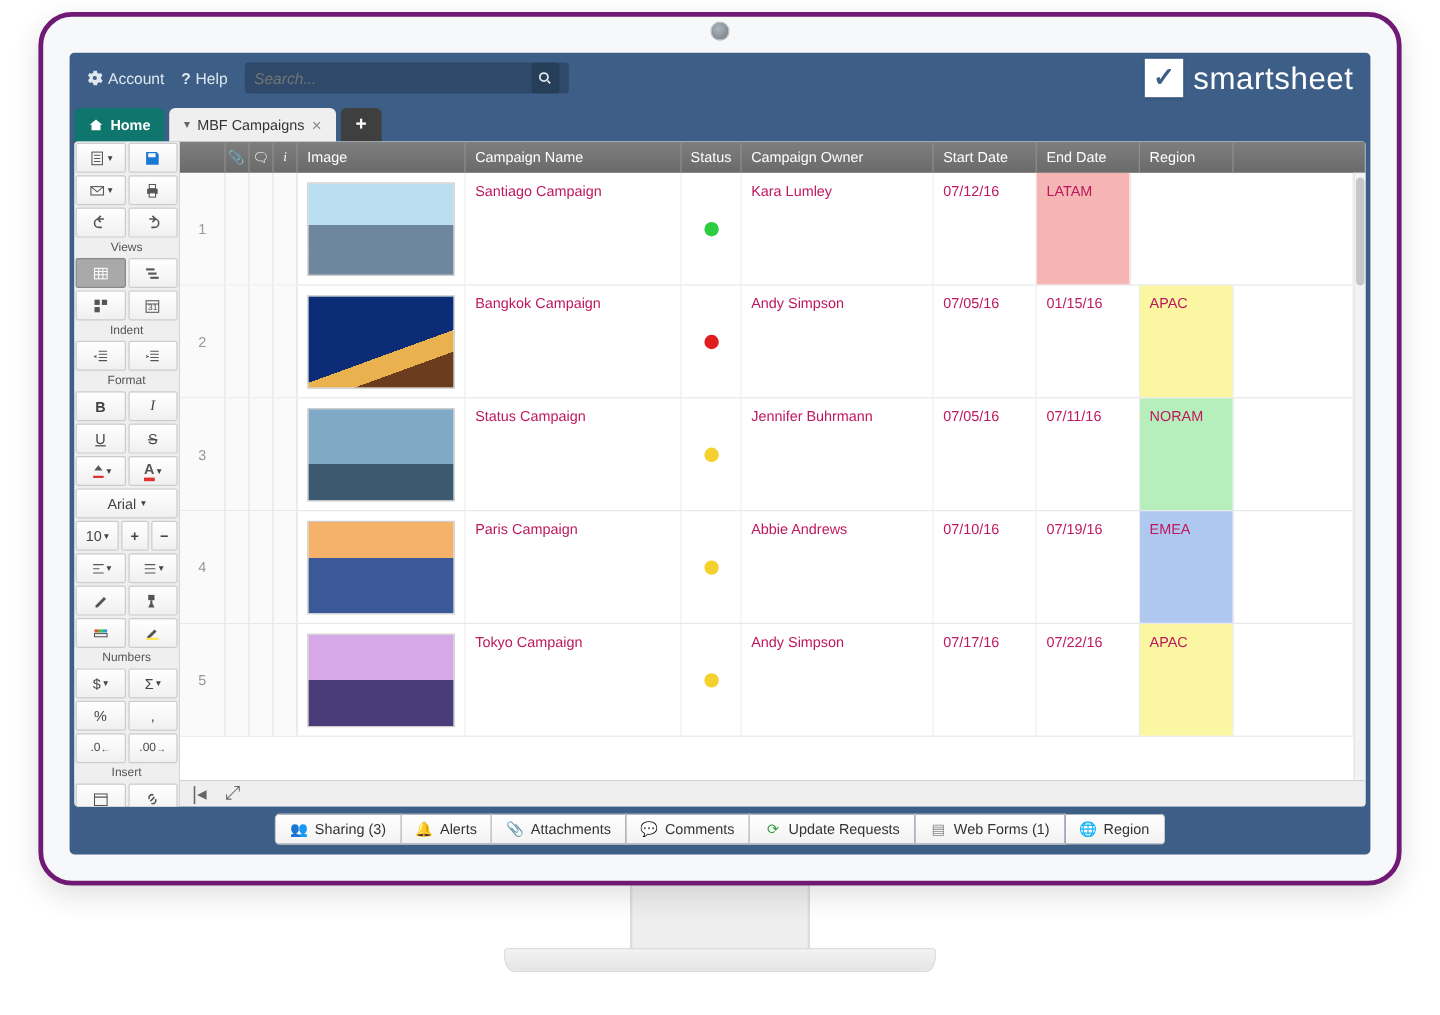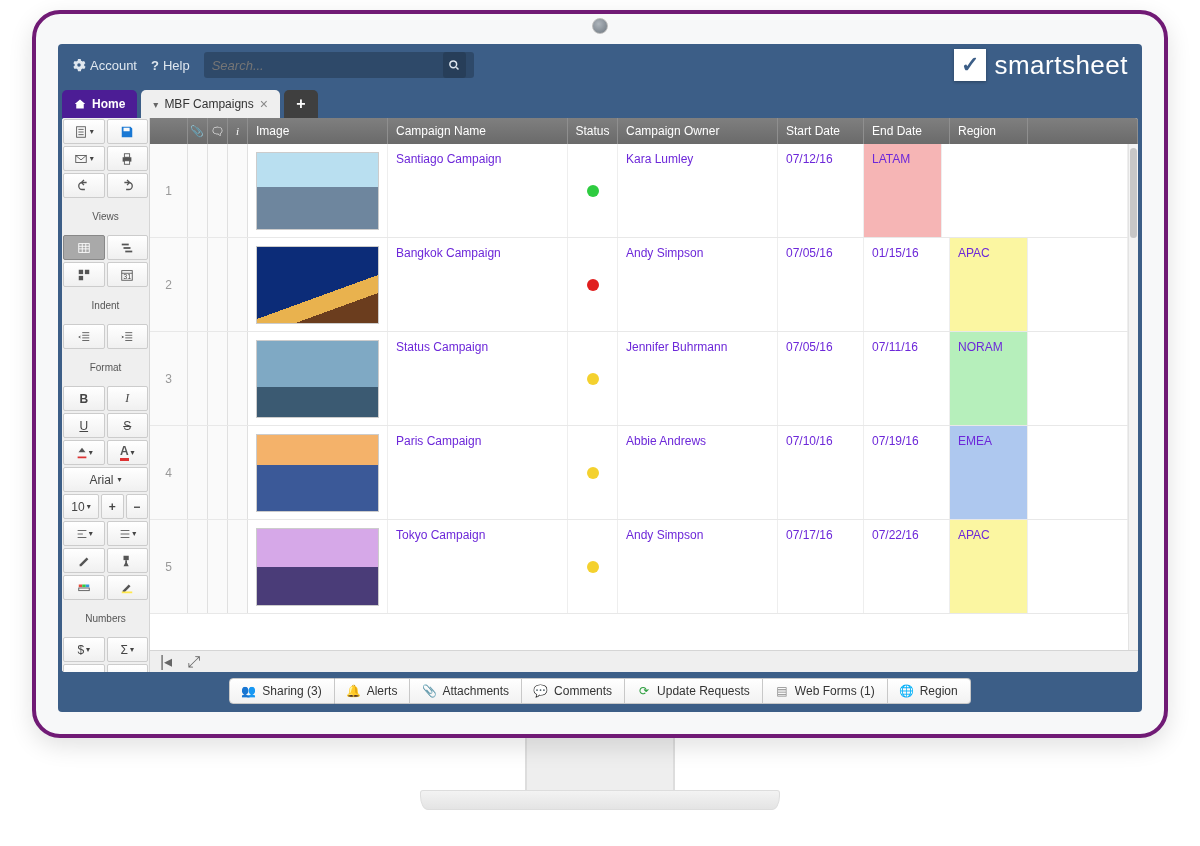--- a/index.html
+++ b/index.html
@@ -15,50 +15,50 @@
 .topbar { display:flex; align-items:center; height:42px; padding:0 14px; color:#dfe7ef; font-size:13px; }
 .topbar .link { display:flex; align-items:center; gap:4px; margin-right:14px; cursor:pointer; }
 .searchbox { flex: 0 0 270px; height:26px; background: rgba(0,0,0,.22); border-radius:3px; display:flex; align-items:center; padding:0 8px; }
 .searchbox input { background:transparent; border:none; outline:none; color:#fde047; font-size:13px; width:100%; font-style:italic; }
 .searchbox .sbtn { width:26px; height:26px; background: rgba(0,0,0,.15); display:flex; align-items:center; justify-content:center; border-radius:3px; margin-left:8px; cursor:pointer; }
 .brand { margin-left:auto; display:flex; align-items:center; gap:8px; color:#fff; font-size:26px; font-weight:300; letter-spacing:.5px; }
 .brand .logo { width:32px; height:32px; background:#fff; display:flex; align-items:center; justify-content:center; font-weight:bold; color:#3c5e87; font-size:22px; box-shadow:0 1px 3px rgba(0,0,0,.3); }
 
 .tabs { display:flex; align-items:flex-end; height:32px; padding-left:4px; gap:4px; }
 .tab { height:28px; border-radius:5px 5px 0 0; font-size:12px; display:flex; align-items:center; padding:0 12px; gap:6px; cursor:pointer; }
-.tab.home { background:#4c1d95; color:#fff; font-weight:bold; }
+.tab.home { background:#0f766e; color:#fff; font-weight:bold; }
 .tab.sheet { background:#efefef; color:#333; }
 .tab .tclose { color:#888; font-size:14px; }
 .tab .tcaret { font-size:10px; color:#666; }
 .tab.add { background:#3f3f3f; color:#fff; font-weight:bold; width:34px; justify-content:center; font-size:16px; }
 
 .workspace { position:absolute; left:4px; right:4px; top:74px; bottom:40px; background:#fff; border-radius:3px; display:flex; overflow:hidden; }
 
 .sidebar { width:88px; background:#efefef; border-right:1px solid #d5d5d5; font-size:10px; color:#555; display:flex; flex-direction:column; }
 .sbrow { display:flex; }
 .sbtn2 { flex:1; height:25px; border:1px solid #ccc; background: linear-gradient(#fff,#f0f0f0); display:flex; align-items:center; justify-content:center; cursor:pointer; font-size:12px; color:#444; margin:1px; border-radius:2px; }
 .sbtn2.active { background:#a9a9a9; color:#fff; border-color:#888; }
-.slabel { text-align:center; padding:12px 0; color:#555; font-size:10px; background:#efefef; }
+.slabel { text-align:center; padding:2px 0; color:#555; font-size:10px; background:#efefef; }
 .sbtn2 svg { width:14px; height:14px; }
 
 .gridwrap { flex:1; position:relative; overflow:hidden; }
 .hdr { display:flex; background: linear-gradient(#7f7f7f,#6a6a6a); color:#fff; font-size:12px; height:26px; align-items:stretch; }
 .hdr .cell { display:flex; align-items:center; padding:0 8px; border-right:1px solid #8f8f8f; }
 .rownumcol { width:38px; }
 .smallcol { width:20px; justify-content:center; font-size:11px; }
 .imgcol { width:140px; }
 .namecol { width:180px; }
 .statuscol { width:50px; justify-content:center; }
 .ownercol { width:160px; }
 .datecol { width:86px; }
 .regioncol { width:78px; }
 
 .gridbody { position:absolute; top:26px; left:0; right:10px; bottom:22px; overflow:hidden; }
 .row { display:flex; height:94px; border-bottom:1px solid #e8e8e8; }
-.row .cell { border-right:1px solid #eeeeee; font-size:12px; color:#6d28d9; padding:8px; display:flex; align-items:flex-start; }
+.row .cell { border-right:1px solid #eeeeee; font-size:12px; color:#be185d; padding:8px; display:flex; align-items:flex-start; }
 .row .rownum { width:38px; align-items:center; justify-content:center; color:#999; background:#fafafa; border-right:1px solid #e0e0e0; }
 .row .smallc { width:20px; background:#fafafa; border-right:1px solid #e0e0e0; }
 .thumb { width:124px; height:78px; background:#88a; border:1px solid #ccc; }
 .thumb.santiago { background: linear-gradient(#b9dff0 0 45%, #6e869e 45% 100%); }
 .thumb.bangkok { background: linear-gradient(160deg,#0c2c78 0 60%,#e9b24e 60% 75%,#6b3d1e 75% 100%); }
 .thumb.seattle { background: linear-gradient(#7fa9c4 0 60%, #3b5a72 60% 100%); }
 .thumb.paris { background: linear-gradient(#f4b26a 0 40%,#3b5998 40% 100%); }
 .thumb.tokyo { background: linear-gradient(#d6a8e8 0 50%,#4a3c78 50% 100%); }
 .status-dot { width:12px; height:12px; border-radius:50%; margin:auto; }
 .region { width:78px; padding:8px; font-size:12px; color:#333; }

